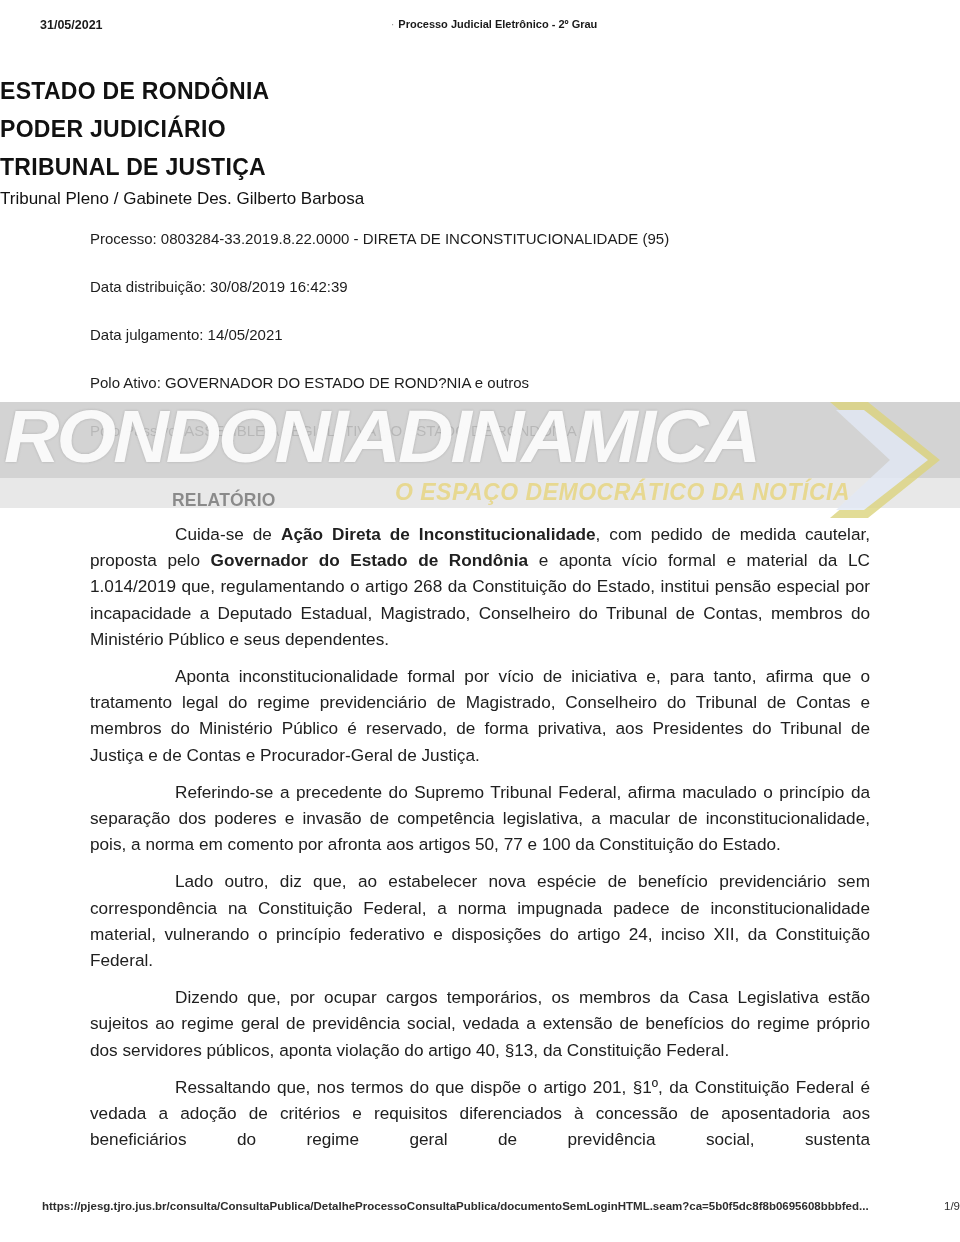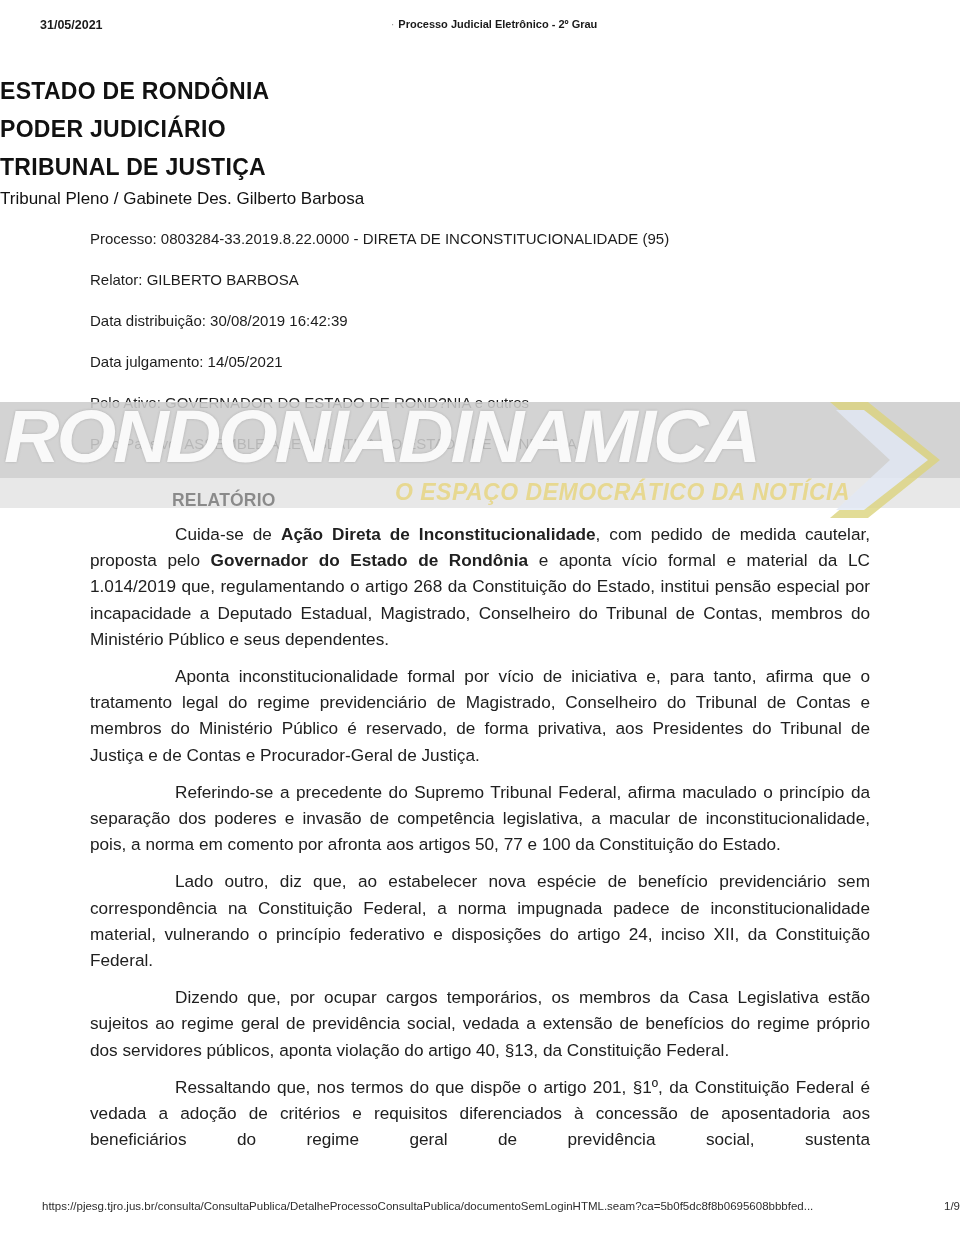--- a/index.html
+++ b/index.html
@@ -13,21 +13,21 @@
   
   .print-header{position:absolute;top:16px;left:0;right:0;height:20px;}
   .print-date{position:absolute;left:40px;top:2px;font-size:12.5px;font-weight:700;color:#1a1a1a;}
   .print-title{position:absolute;left:0;right:0;top:2px;text-align:center;font-size:11px;font-weight:700;color:#1a1a1a;}
   .print-title .bullet{opacity:.45;margin-right:4px;font-weight:400;}
   
   .letterhead{position:absolute;top:72px;left:0;right:0;text-align:left;color:#111;}
   .letterhead .big{font-size:23px;font-weight:700;line-height:38px;letter-spacing:.3px;}
   .letterhead .small{font-size:17px;font-weight:400;line-height:24px;margin-top:1px;}
   
-  .meta{position:absolute;left:90px;top:230px;display:flex;flex-direction:column;gap:23px;
+  .meta{position:absolute;left:90px;top:230px;display:flex;flex-direction:column;gap:30px;
         font-size:15px;color:#1d1d1d;line-height:18px;justify-content:center;}
   
   .watermark{position:absolute;left:0;top:400px;width:960px;height:120px;pointer-events:none;z-index:5;}
   .wm-band{position:absolute;left:0;top:2px;width:100%;height:76px;background:var(--band,#cdcdcd);opacity:.88;}
   .wm-strip{position:absolute;left:0;top:78px;width:100%;height:30px;background:var(--strip,#d9d9d9);opacity:.6;}
   .wm-brand{
     position:absolute;left:4px;top:-6px;white-space:nowrap;
     font-size:74px;font-weight:700;font-style:italic;letter-spacing:-3px;
     color:var(--brand,#fbfbfb);opacity:.97;
     transform:scaleX(1.04);transform-origin:left center;
@@ -43,21 +43,21 @@
   .section-heading{position:absolute;left:172px;top:490px;font-size:17.5px;font-weight:700;letter-spacing:.2px;color:#141414;z-index:2;}
   .doc-body{position:absolute;left:90px;top:521px;width:780px;z-index:2;}
   .doc-body p{
     margin:0 0 11px 0;font-size:17.2px;line-height:26.2px;color:#202020;
     text-align:justify;text-indent:85px;
   }
   .doc-body p.justify-last{text-align-last:justify;}
   .doc-body .b{font-weight:700;}
   
   .print-footer{position:absolute;left:0;right:0;top:1200px;height:20px;font-size:11.5px;color:#2d2d2d;}
-  .footer-url{position:absolute;left:42px;top:0;white-space:nowrap;}
+  .footer-url{position:absolute;left:42px;top:0;white-space:nowrap;font-weight:bold;}
   .footer-page{position:absolute;right:28px;top:0;}
 </style>
 </head>
 <body>
 
 <div class="page">
 
   <div class="print-header">
     <span class="print-date">31/05/2021</span>
     <div class="print-title">
@@ -67,21 +67,20 @@
 
   <div class="letterhead">
     <div class="big">ESTADO DE RONDÔNIA</div>
     <div class="big">PODER JUDICIÁRIO</div>
     <div class="big">TRIBUNAL DE JUSTIÇA</div>
     <div class="small">Tribunal Pleno / Gabinete Des. Gilberto Barbosa</div>
   </div>
 
   <div class="meta">
     <div>Processo: 0803284-33.2019.8.22.0000 - DIRETA DE INCONSTITUCIONALIDADE (95)</div>
-    <div>Relator: GILBERTO BARBOSA</div>
     <div>Data distribuição: 30/08/2019 16:42:39</div>
     <div>Data julgamento: 14/05/2021</div>
     <div>Polo Ativo:  GOVERNADOR DO ESTADO DE ROND?NIA e outros</div>
     <div>Polo Passivo: ASSEMBLEIA LEGISLATIVA DO ESTADO DE RONDONIA</div>
   </div>
 
   <div class="watermark">
     <div class="wm-band"></div>
     <div class="wm-strip"></div>
     <div class="wm-brand">RONDONIADINAMICA</div>

